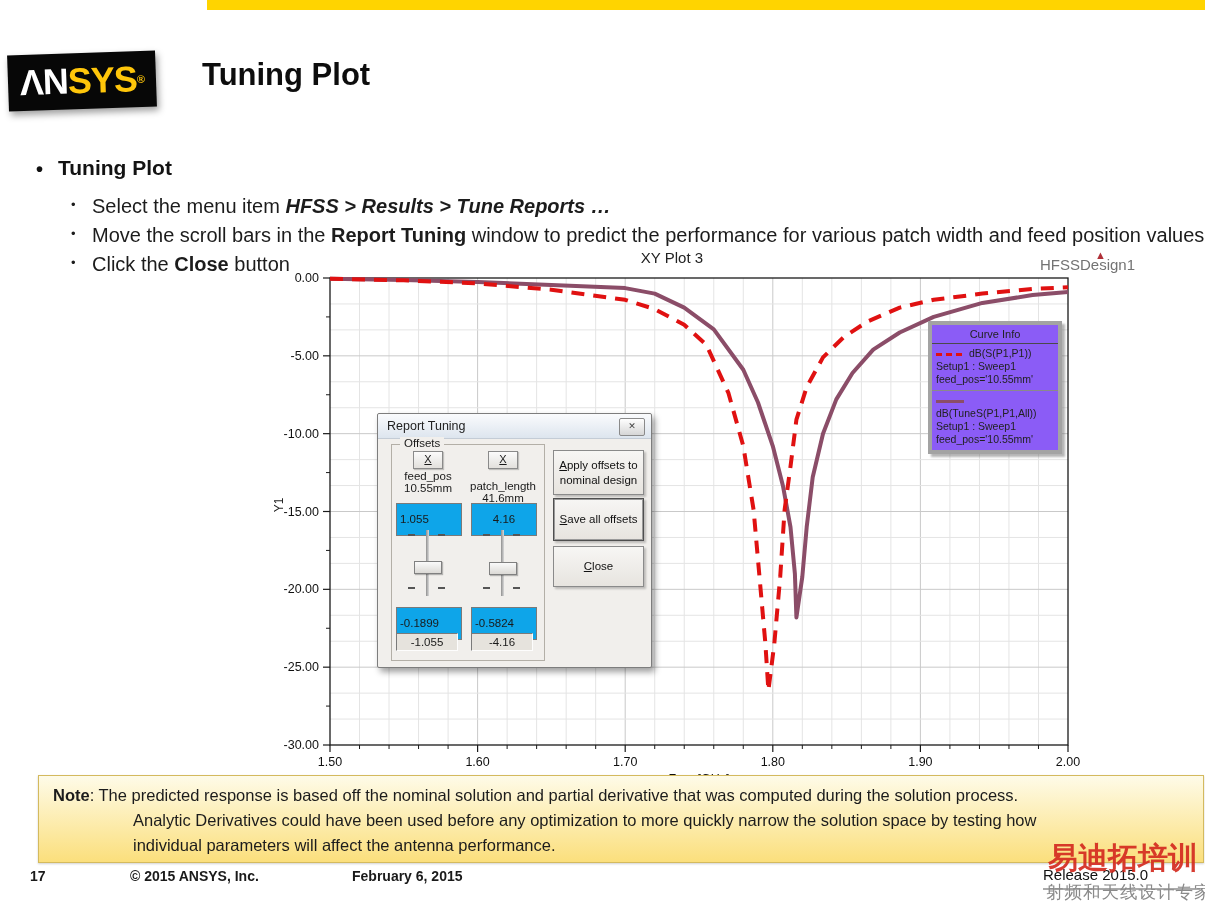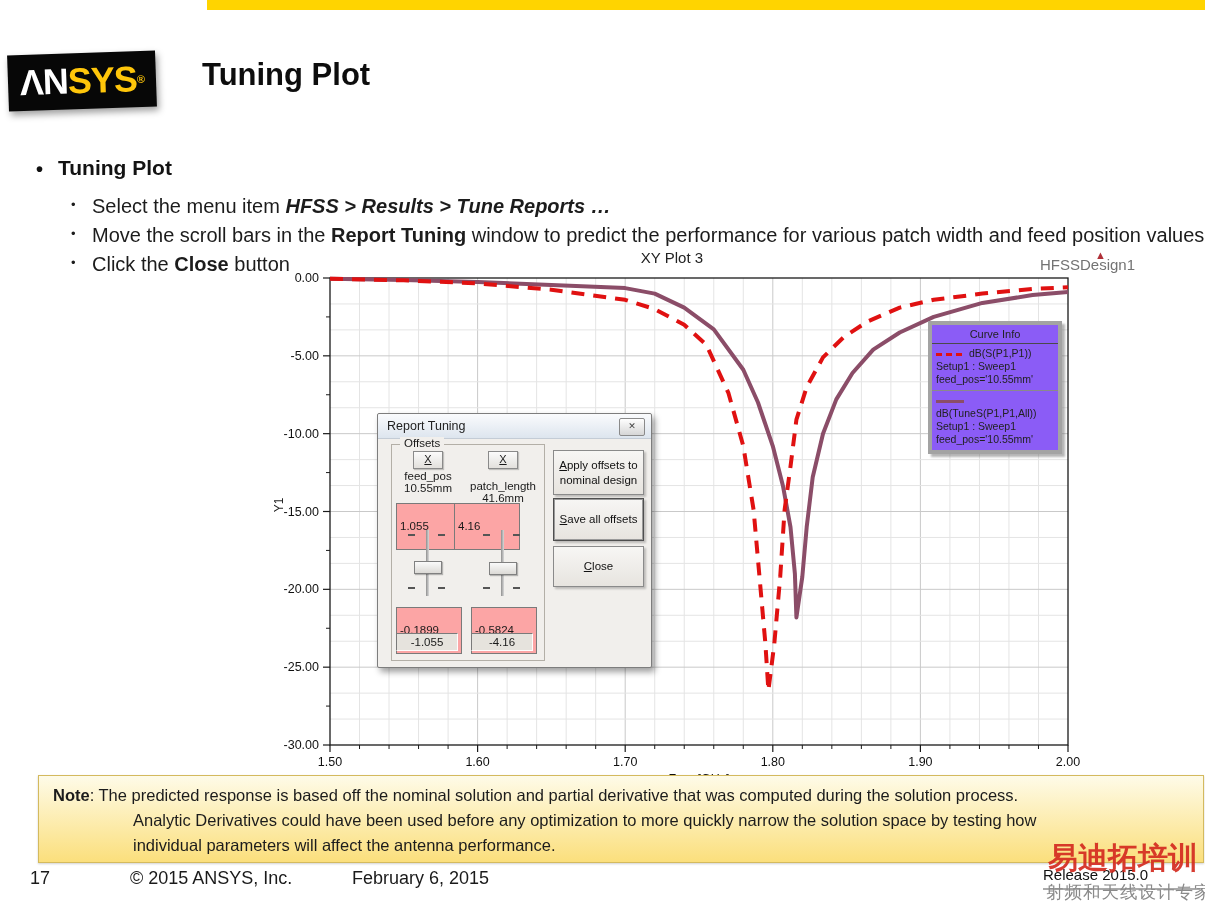--- a/index.html
+++ b/index.html
@@ -50,41 +50,41 @@
           border-bottom:1px solid #c4ccd6;border-radius:2px 2px 0 0;}
   #dlg-title{left:9px;top:5px;font-size:12.5px;color:#222;}
   #dlg-close{right:6px;top:4px;width:24px;height:16px;background:linear-gradient(#fefefe,#d6d6d6);
           border:1px solid #8a8a8a;border-radius:2px;text-align:center;line-height:14px;font-size:9px;
           color:#444;font-weight:bold;cursor:pointer;}
   #offsets-group{left:13px;top:30px;width:152px;height:215px;border:1px solid #b3afa7;}
   #offsets-label{left:8px;top:-8px;background:#f1efec;padding:0 4px;font-size:11.5px;}
   .xbtn{width:28px;height:16px;background:linear-gradient(#fbfbfb,#e2e0dc);border:1px solid #8a8a8a;
         text-align:center;line-height:15px;font-size:11px;box-shadow:1px 1px 1px rgba(0,0,0,.2);cursor:pointer;}
   .colhead{text-align:center;font-size:11.5px;line-height:12px;}
-  .tbox{background:#fca5a5;border:1px solid #7a7a7a;font-size:11.5px;line-height:15px;padding:15px 3px;height:15px;}
+  .tbox{background:#0ea5e9;border:1px solid #7a7a7a;font-size:11.5px;line-height:15px;padding:8px 3px;height:15px;}
   .robox{background:#e6e3dd;border-style:solid;border-width:1px;border-color:#7a7a7a #fdfdfd #fdfdfd #7a7a7a;
          text-align:center;font-size:11.5px;line-height:16px;height:16px;}
   .slider-track{width:3px;background:linear-gradient(90deg,#8f8f8f,#d9d9d9);}
   .slider-handle{width:26px;height:11px;background:linear-gradient(#fafafa,#dcdad6);border:1px solid #808080;
          box-shadow:1px 1px 1px rgba(0,0,0,.25);cursor:grab;}
   .dash{width:7px;height:2px;background:#555;}
   .dlg-btn{left:175px;width:89px;background:linear-gradient(#f7f6f4,#e7e4df);border:1px solid #8a8a8a;
          text-align:center;font-size:11.5px;color:#111;box-shadow:2px 2px 2px rgba(0,0,0,.22);
          display:flex;align-items:center;justify-content:center;line-height:1.3;cursor:pointer;}
   .dlg-btn.default{border:1px solid #4f4f4f;box-shadow:inset 0 0 0 1px #9a9a9a,2px 2px 2px rgba(0,0,0,.22);}
   .mn{text-decoration:underline;}
 
   
   #note-box{left:38px;top:775px;width:1164px;height:86px;background:linear-gradient(#fefbe8,#fbdf7c);
          border:1px solid #d4ba5e;box-shadow:0 1px 2px rgba(0,0,0,.18);font-size:16.5px;color:#1c1c1c;}
   #note-box .ln{position:absolute;left:14px;line-height:25px;white-space:nowrap;}
   #note-box .ln2,#note-box .ln3{left:94px;}
 
   
-  .footer{top:868px;font-size:18px;font-weight:normal;color:#1a1a1a;}
+  .footer{top:868px;font-size:14px;font-weight:bold;color:#1a1a1a;}
   #release{left:1043px;top:866px;font-size:15px;font-weight:normal;color:#111;}
   #wm-underline{left:1043px;top:888px;width:157px;height:2px;background:#aaa;}
 
   
   #wm-red{left:1048px;top:838px;font-size:30px;font-weight:bold;color:rgba(212,42,32,.92);white-space:nowrap;}
   #wm-gray{left:1046px;top:880px;font-size:17.5px;color:#8a8a8a;white-space:nowrap;letter-spacing:1px;}
 </style>
 </head>
 <body>
 
@@ -260,21 +260,21 @@
     <div class="abs dash" style="left:60px;top:173px;"></div>
     <div class="abs slider-handle" style="left:36px;top:147px;"></div>
     <div class="abs tbox" style="left:18px;top:193px;width:58px;">-0.1899</div>
     <div class="abs robox" style="left:18px;top:219px;width:60px;">-1.055</div>
 
     <div class="abs xbtn" style="left:110px;top:37px;"><span class="mn">X</span></div>
     <div class="abs colhead" style="left:92px;top:66px;width:66px;">
       <div>patch_length</div>
       <div>41.6mm</div>
     </div>
-    <div class="abs tbox" style="left:76px;top:89px;width:58px;">4.16</div>
+    <div class="abs tbox" style="left:93px;top:89px;width:58px;text-align:center;">4.16</div>
     <div class="abs slider-track" style="left:123px;top:116px;height:66px;"></div>
     <div class="abs dash" style="left:105px;top:120px;"></div>
     <div class="abs dash" style="left:135px;top:120px;"></div>
     <div class="abs dash" style="left:105px;top:173px;"></div>
     <div class="abs dash" style="left:135px;top:173px;"></div>
     <div class="abs slider-handle" style="left:111px;top:148px;"></div>
     <div class="abs tbox" style="left:93px;top:193px;width:58px;">-0.5824</div>
     <div class="abs robox" style="left:93px;top:219px;width:60px;">-4.16</div>
 
     <div class="abs dlg-btn" style="top:36px;height:43px;">

